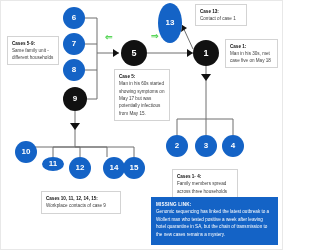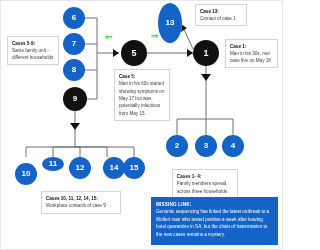--- a/index.html
+++ b/index.html
@@ -114,21 +114,21 @@
     </div>
   <div class="node blue" style="left:165px;top:134px;width:22px;height:22px;font-size:8px;">
       <span>2</span>
     </div>
   <div class="node blue" style="left:194px;top:134px;width:22px;height:22px;font-size:8px;">
       <span>3</span>
     </div>
   <div class="node blue" style="left:221px;top:134px;width:22px;height:22px;font-size:8px;">
       <span>4</span>
     </div>
-  <div class="node blue" style="left:14px;top:162px;width:22px;height:22px;font-size:8px;">
+  <div class="node blue" style="left:14px;top:140px;width:22px;height:22px;font-size:8px;">
       <span>10</span>
     </div>
   <div class="node blue" style="left:41px;top:156px;width:22px;height:14px;font-size:8px;">
       <span>11</span>
     </div>
   <div class="node blue" style="left:68px;top:156px;width:22px;height:22px;font-size:8px;">
       <span>12</span>
     </div>
   <div class="node blue" style="left:102px;top:156px;width:22px;height:22px;font-size:8px;">
       <span>14</span>

